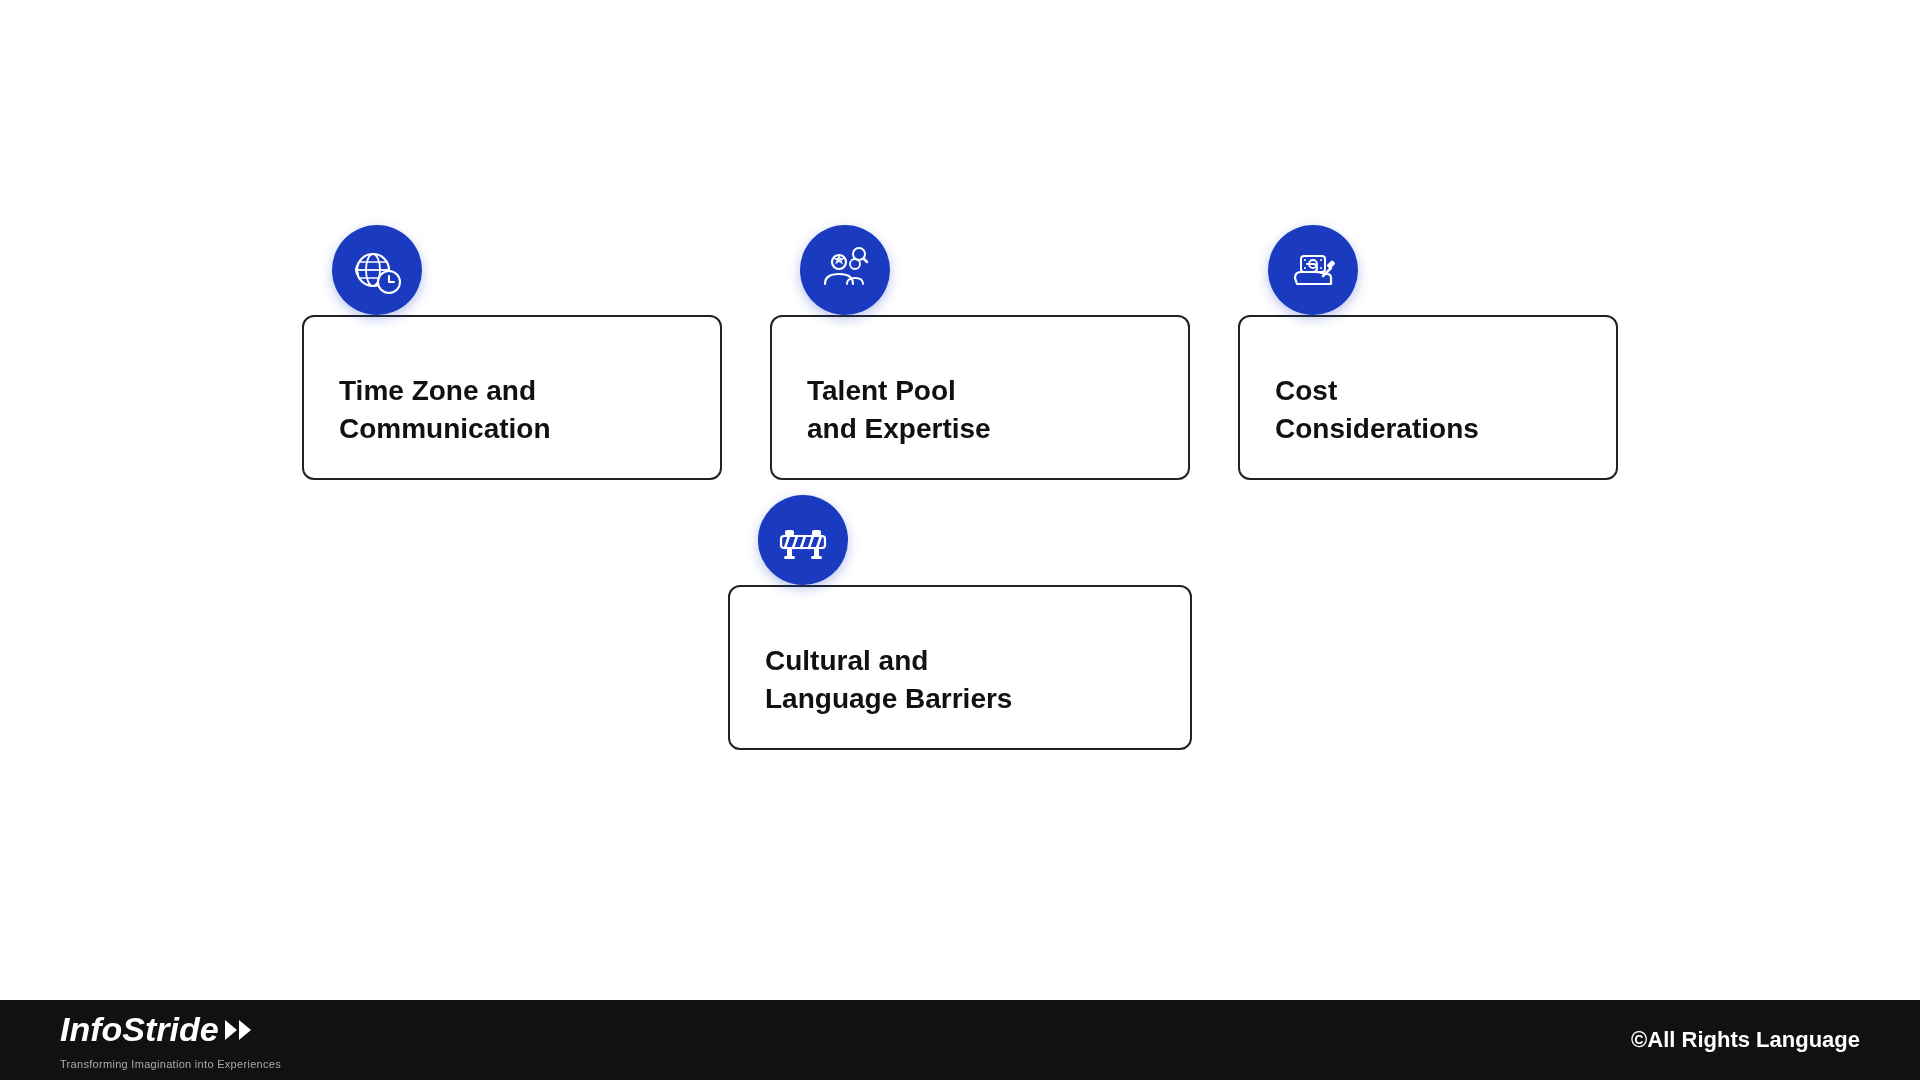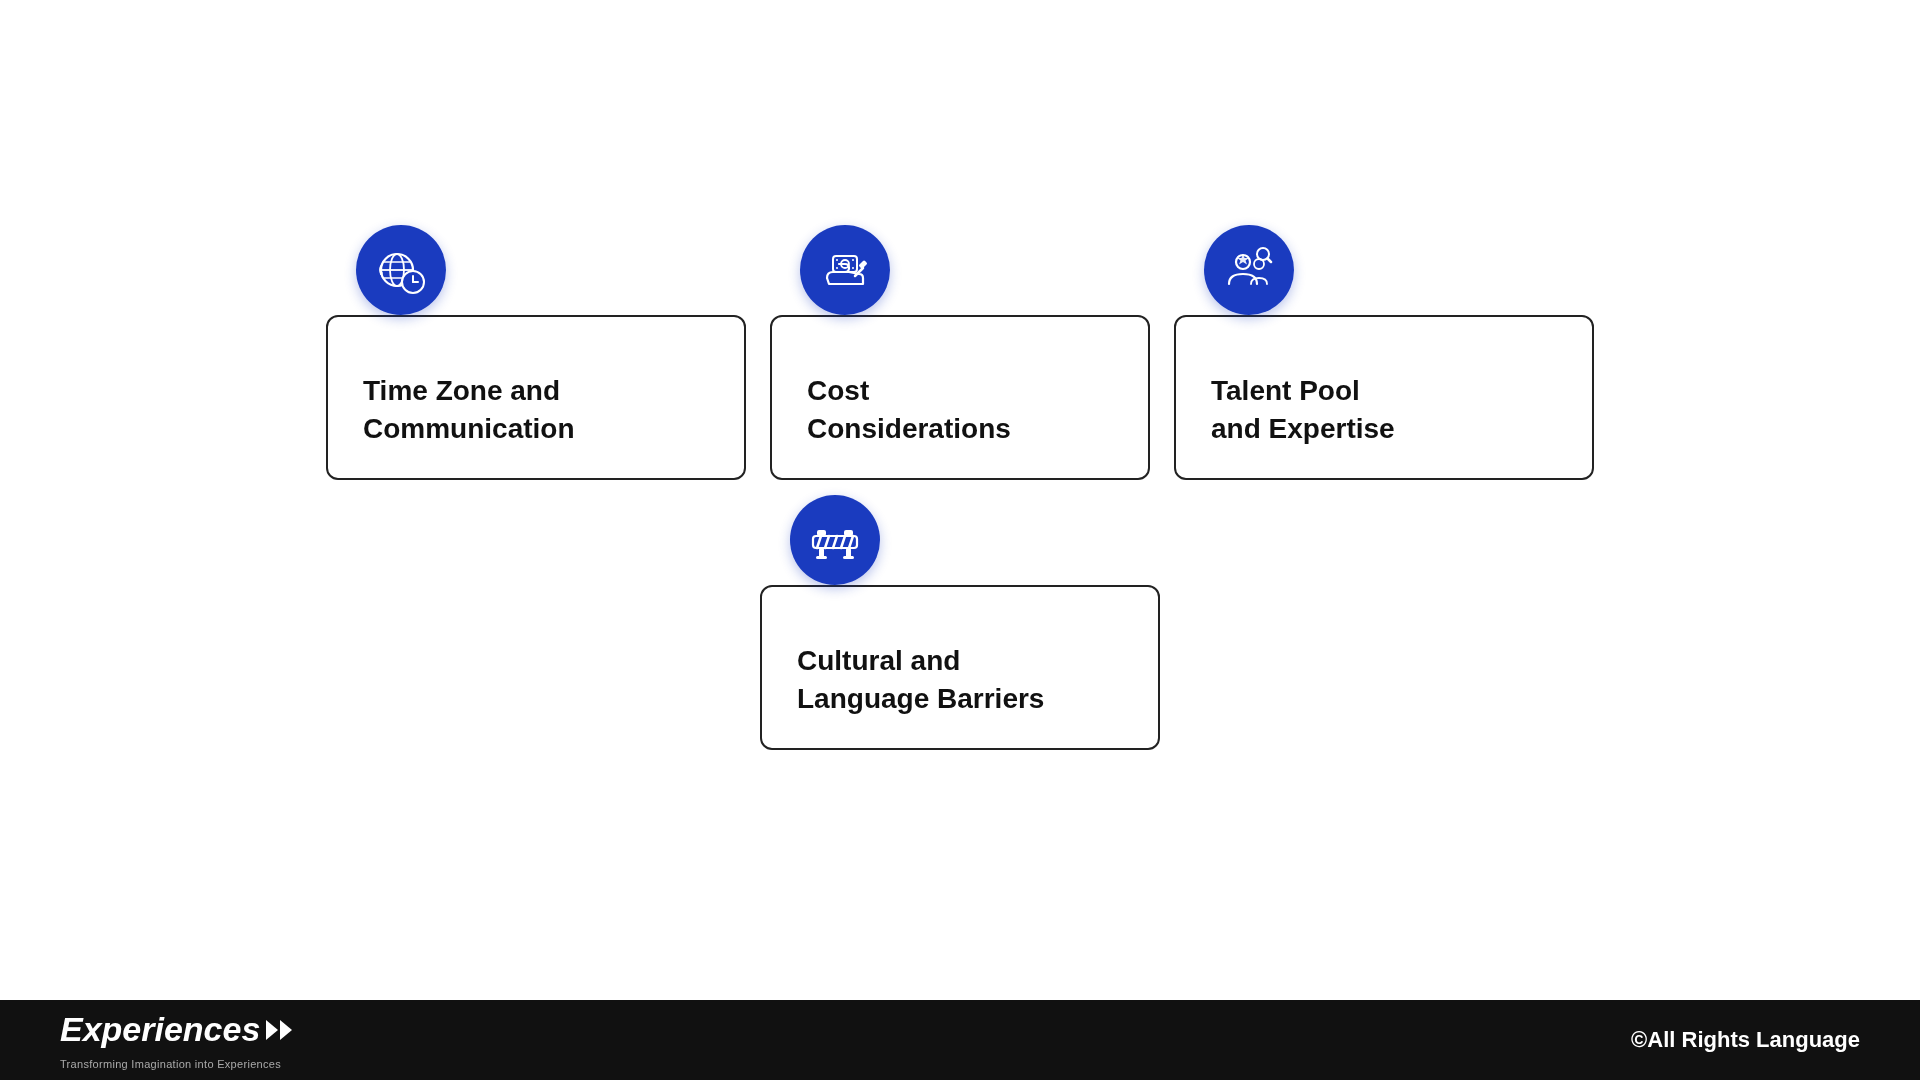--- a/index.html
+++ b/index.html
@@ -24,21 +24,21 @@
       flex-direction: column;
       align-items: center;
       justify-content: center;
       gap: 60px;
       padding: 60px 100px 40px;
     }
 
     .row {
       display: flex;
       flex-direction: row;
-      gap: 24px;
+      gap: 48px;
       align-items: flex-start;
       justify-content: center;
     }
 
     .card-wrapper {
       position: relative;
       display: flex;
       flex-direction: column;
       align-items: flex-start;
     }
@@ -87,21 +87,21 @@
 
     .card-text {
       font-size: 28px;
       font-weight: 800;
       color: #111111;
       line-height: 1.35;
     }
 
     
     .card-bottom {
-      width: 400px;
+      width: 464px;
       min-height: 165px;
     }
 
     
     .footer {
       position: absolute;
       bottom: 0;
       left: 0;
       width: 100%;
       height: 80px;
@@ -185,60 +185,60 @@
       </div>
       <div class="card card-wide">
         <div class="card-text">Time Zone and<br>Communication</div>
       </div>
     </div>
 
     <div class="card-wrapper">
       <div class="icon-circle">
         <svg viewBox="0 0 52 52" xmlns="http://www.w3.org/2000/svg">
 
+          <circle cx="20" cy="18" r="7" fill="none" stroke="white" stroke-width="2.2"></circle>
+          <path d="M6 40 Q6 30 20 30 Q34 30 34 40" fill="none" stroke="white" stroke-width="2.2" stroke-linecap="round"></path>
+
+          <circle cx="36" cy="20" r="5" fill="none" stroke="white" stroke-width="1.8"></circle>
+          <path d="M28 40 Q28 34 36 34 Q44 34 44 40" fill="none" stroke="white" stroke-width="1.8" stroke-linecap="round"></path>
+
+          <polygon points="20,10 21.5,14 26,14 22.5,16.5 24,20.5 20,18 16,20.5 17.5,16.5 14,14 18.5,14" fill="white" opacity="0.9"></polygon>
+
+          <circle cx="40" cy="10" r="6" fill="none" stroke="white" stroke-width="2"></circle>
+          <line x1="44.5" y1="14.5" x2="48" y2="18" stroke="white" stroke-width="2.5" stroke-linecap="round"></line>
+        </svg>
+      </div>
+      <div class="card card-wide">
+        <div class="card-text">Talent Pool<br>and Expertise</div>
+      </div>
+    </div>
+
+    <div class="card-wrapper">
+      <div class="icon-circle">
+        <svg viewBox="0 0 52 52" xmlns="http://www.w3.org/2000/svg">
+
           <path d="M8 34 Q8 28 14 28 L26 28 Q30 28 30 24 Q30 20 26 20 L20 20" fill="none" stroke="white" stroke-width="2.2" stroke-linecap="round"></path>
           <path d="M8 34 L10 40 L44 40 L44 34 Q44 30 40 30 L30 28" fill="none" stroke="white" stroke-width="2.2" stroke-linecap="round" stroke-linejoin="round"></path>
 
           <rect x="14" y="12" width="24" height="16" rx="3" fill="none" stroke="white" stroke-width="2"></rect>
           <circle cx="26" cy="20" r="4" fill="none" stroke="white" stroke-width="1.8"></circle>
           <line x1="18" y1="16" x2="18" y2="16" stroke="white" stroke-width="2" stroke-linecap="round"></line>
           <line x1="34" y1="16" x2="34" y2="16" stroke="white" stroke-width="2" stroke-linecap="round"></line>
           <line x1="18" y1="24" x2="18" y2="24" stroke="white" stroke-width="2" stroke-linecap="round"></line>
           <line x1="34" y1="24" x2="34" y2="24" stroke="white" stroke-width="2" stroke-linecap="round"></line>
 
           <line x1="36" y1="32" x2="44" y2="24" stroke="white" stroke-width="2.5" stroke-linecap="round"></line>
           <rect x="40" y="18" width="8" height="5" rx="1.5" fill="white" transform="rotate(-45 44 20.5)"></rect>
         </svg>
       </div>
       <div class="card card-medium">
         <div class="card-text">Cost<br>Considerations</div>
       </div>
     </div>
 
-    <div class="card-wrapper">
-      <div class="icon-circle">
-        <svg viewBox="0 0 52 52" xmlns="http://www.w3.org/2000/svg">
-
-          <circle cx="20" cy="18" r="7" fill="none" stroke="white" stroke-width="2.2"></circle>
-          <path d="M6 40 Q6 30 20 30 Q34 30 34 40" fill="none" stroke="white" stroke-width="2.2" stroke-linecap="round"></path>
-
-          <circle cx="36" cy="20" r="5" fill="none" stroke="white" stroke-width="1.8"></circle>
-          <path d="M28 40 Q28 34 36 34 Q44 34 44 40" fill="none" stroke="white" stroke-width="1.8" stroke-linecap="round"></path>
-
-          <polygon points="20,10 21.5,14 26,14 22.5,16.5 24,20.5 20,18 16,20.5 17.5,16.5 14,14 18.5,14" fill="white" opacity="0.9"></polygon>
-
-          <circle cx="40" cy="10" r="6" fill="none" stroke="white" stroke-width="2"></circle>
-          <line x1="44.5" y1="14.5" x2="48" y2="18" stroke="white" stroke-width="2.5" stroke-linecap="round"></line>
-        </svg>
-      </div>
-      <div class="card card-wide">
-        <div class="card-text">Talent Pool<br>and Expertise</div>
-      </div>
-    </div>
-
   </div>
 
   <div class="row">
 
     <div class="card-wrapper">
       <div class="icon-circle">
         <svg viewBox="0 0 52 52" xmlns="http://www.w3.org/2000/svg">
 
           <rect x="4" y="22" width="44" height="12" rx="3" fill="none" stroke="white" stroke-width="2.2"></rect>
 
@@ -265,21 +265,21 @@
     </div>
 
 
   </div>
 
 </div>
 
 <div class="footer">
   <div class="footer-logo">
     <div class="logo-brand">
-      <span class="logo-brand-name">Experiences</span>
+      <span class="logo-brand-name">InfoStride</span>
       <div class="logo-arrows">
         <div class="logo-arrow"></div>
         <div class="logo-arrow"></div>
       </div>
     </div>
     <div class="footer-logo-sub">Transforming Imagination into Experiences</div>
   </div>
   <div class="footer-copyright">©All Rights Language</div>
 </div>
 

